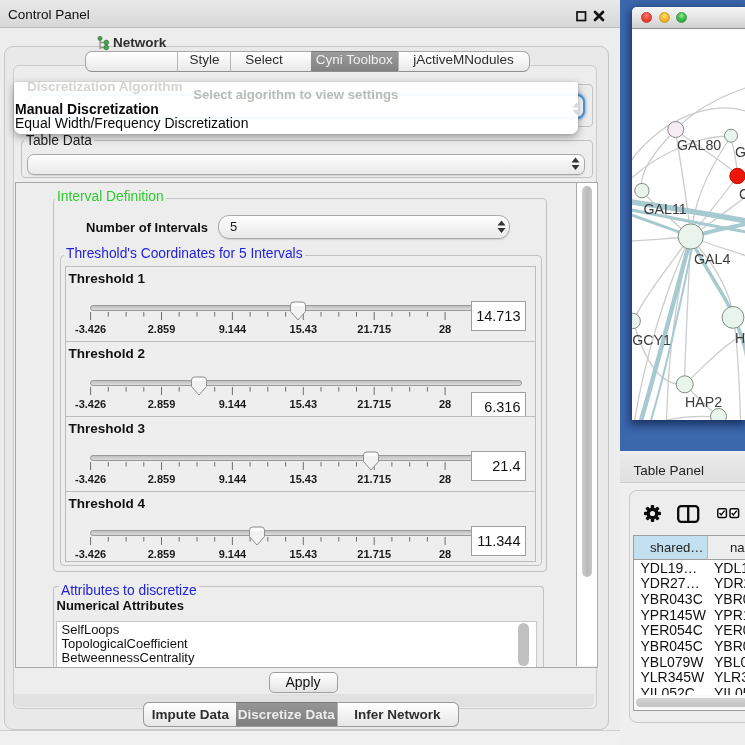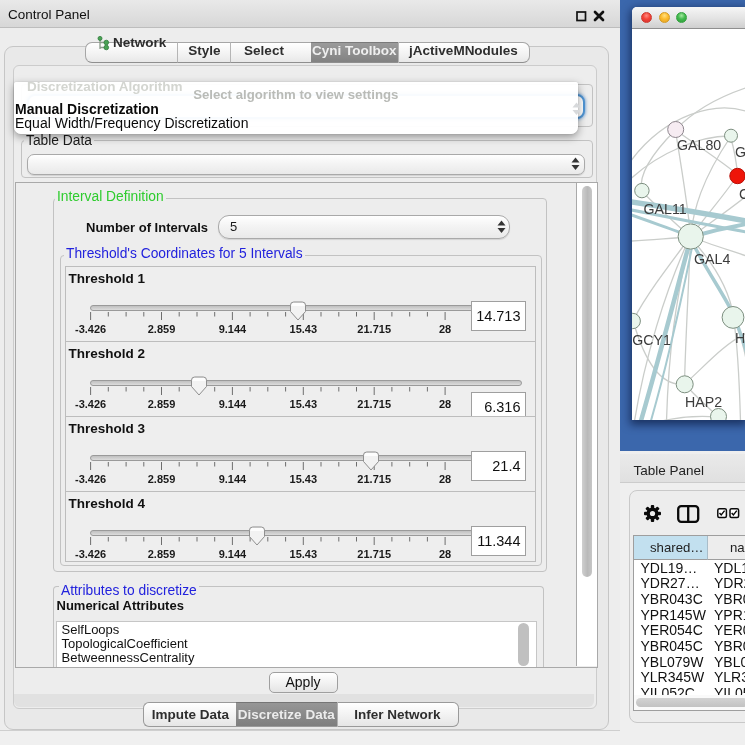--- a/index.html
+++ b/index.html
@@ -10,23 +10,23 @@
 .grp{position:absolute;border:1px solid #c2c2c2;border-radius:4px;}
 .combo{position:absolute;border:1px solid #a9a9a9;border-radius:7px;
  background:linear-gradient(#ffffff,#f4f4f4 45%,#e9e9e9);box-shadow:0 1px 1px rgba(0,0,0,0.12);}
 .tick{position:absolute;font-size:11px;font-weight:bold;color:#1a1a1a;transform:translateX(-50%);}
 .thp{position:absolute;border:1px solid #bdbdbd;background:#eeeeee;}
 .thlab{position:absolute;font-size:13.5px;font-weight:bold;color:#111;}
 .vbox{position:absolute;width:49px;height:27.5px;background:#fff;border:1px solid #9f9f9f;
  font-size:14.5px;color:#111;text-align:right;line-height:28px;padding-right:4px;}
 .track{position:absolute;height:4px;border:1px solid #9a9a9a;border-radius:3px;
  background:linear-gradient(#c0c0c0,#dcdcdc);}
-.tab{position:absolute;top:42px;height:19px;padding-top:0;background:linear-gradient(#ffffff,#f2f2f2 60%,#e8e8e8);
+.tab{position:absolute;top:51px;height:19px;padding-top:0;background:linear-gradient(#ffffff,#f2f2f2 60%,#e8e8e8);
  border-top:1px solid #a6a6a6;border-bottom:1px solid #8f8f8f;
- font-size:13.5px;font-weight:bold;color:#2e2e2e;text-align:center;line-height:16.5px;}
+ font-size:13.5px;font-weight:normal;color:#2e2e2e;text-align:center;line-height:16.5px;}
 .btab{position:absolute;top:702px;height:23px;background:linear-gradient(#ffffff,#f0f0f0 60%,#e6e6e6);
  border-top:1px solid #9a9a9a;border-bottom:1px solid #9a9a9a;
  font-size:13.5px;font-weight:bold;color:#2e2e2e;text-align:center;line-height:23px;}
 .nlab{font-size:14.2px;fill:#3c3c3c;font-family:"Liberation Sans",sans-serif;}
 .trow{position:absolute;font-size:14px;color:#111;white-space:nowrap;}
 </style>
 </head>
 <body>
 
 <div class="ab" style="left:0;top:0;width:620px;height:745px;background:#EDEDED;">

